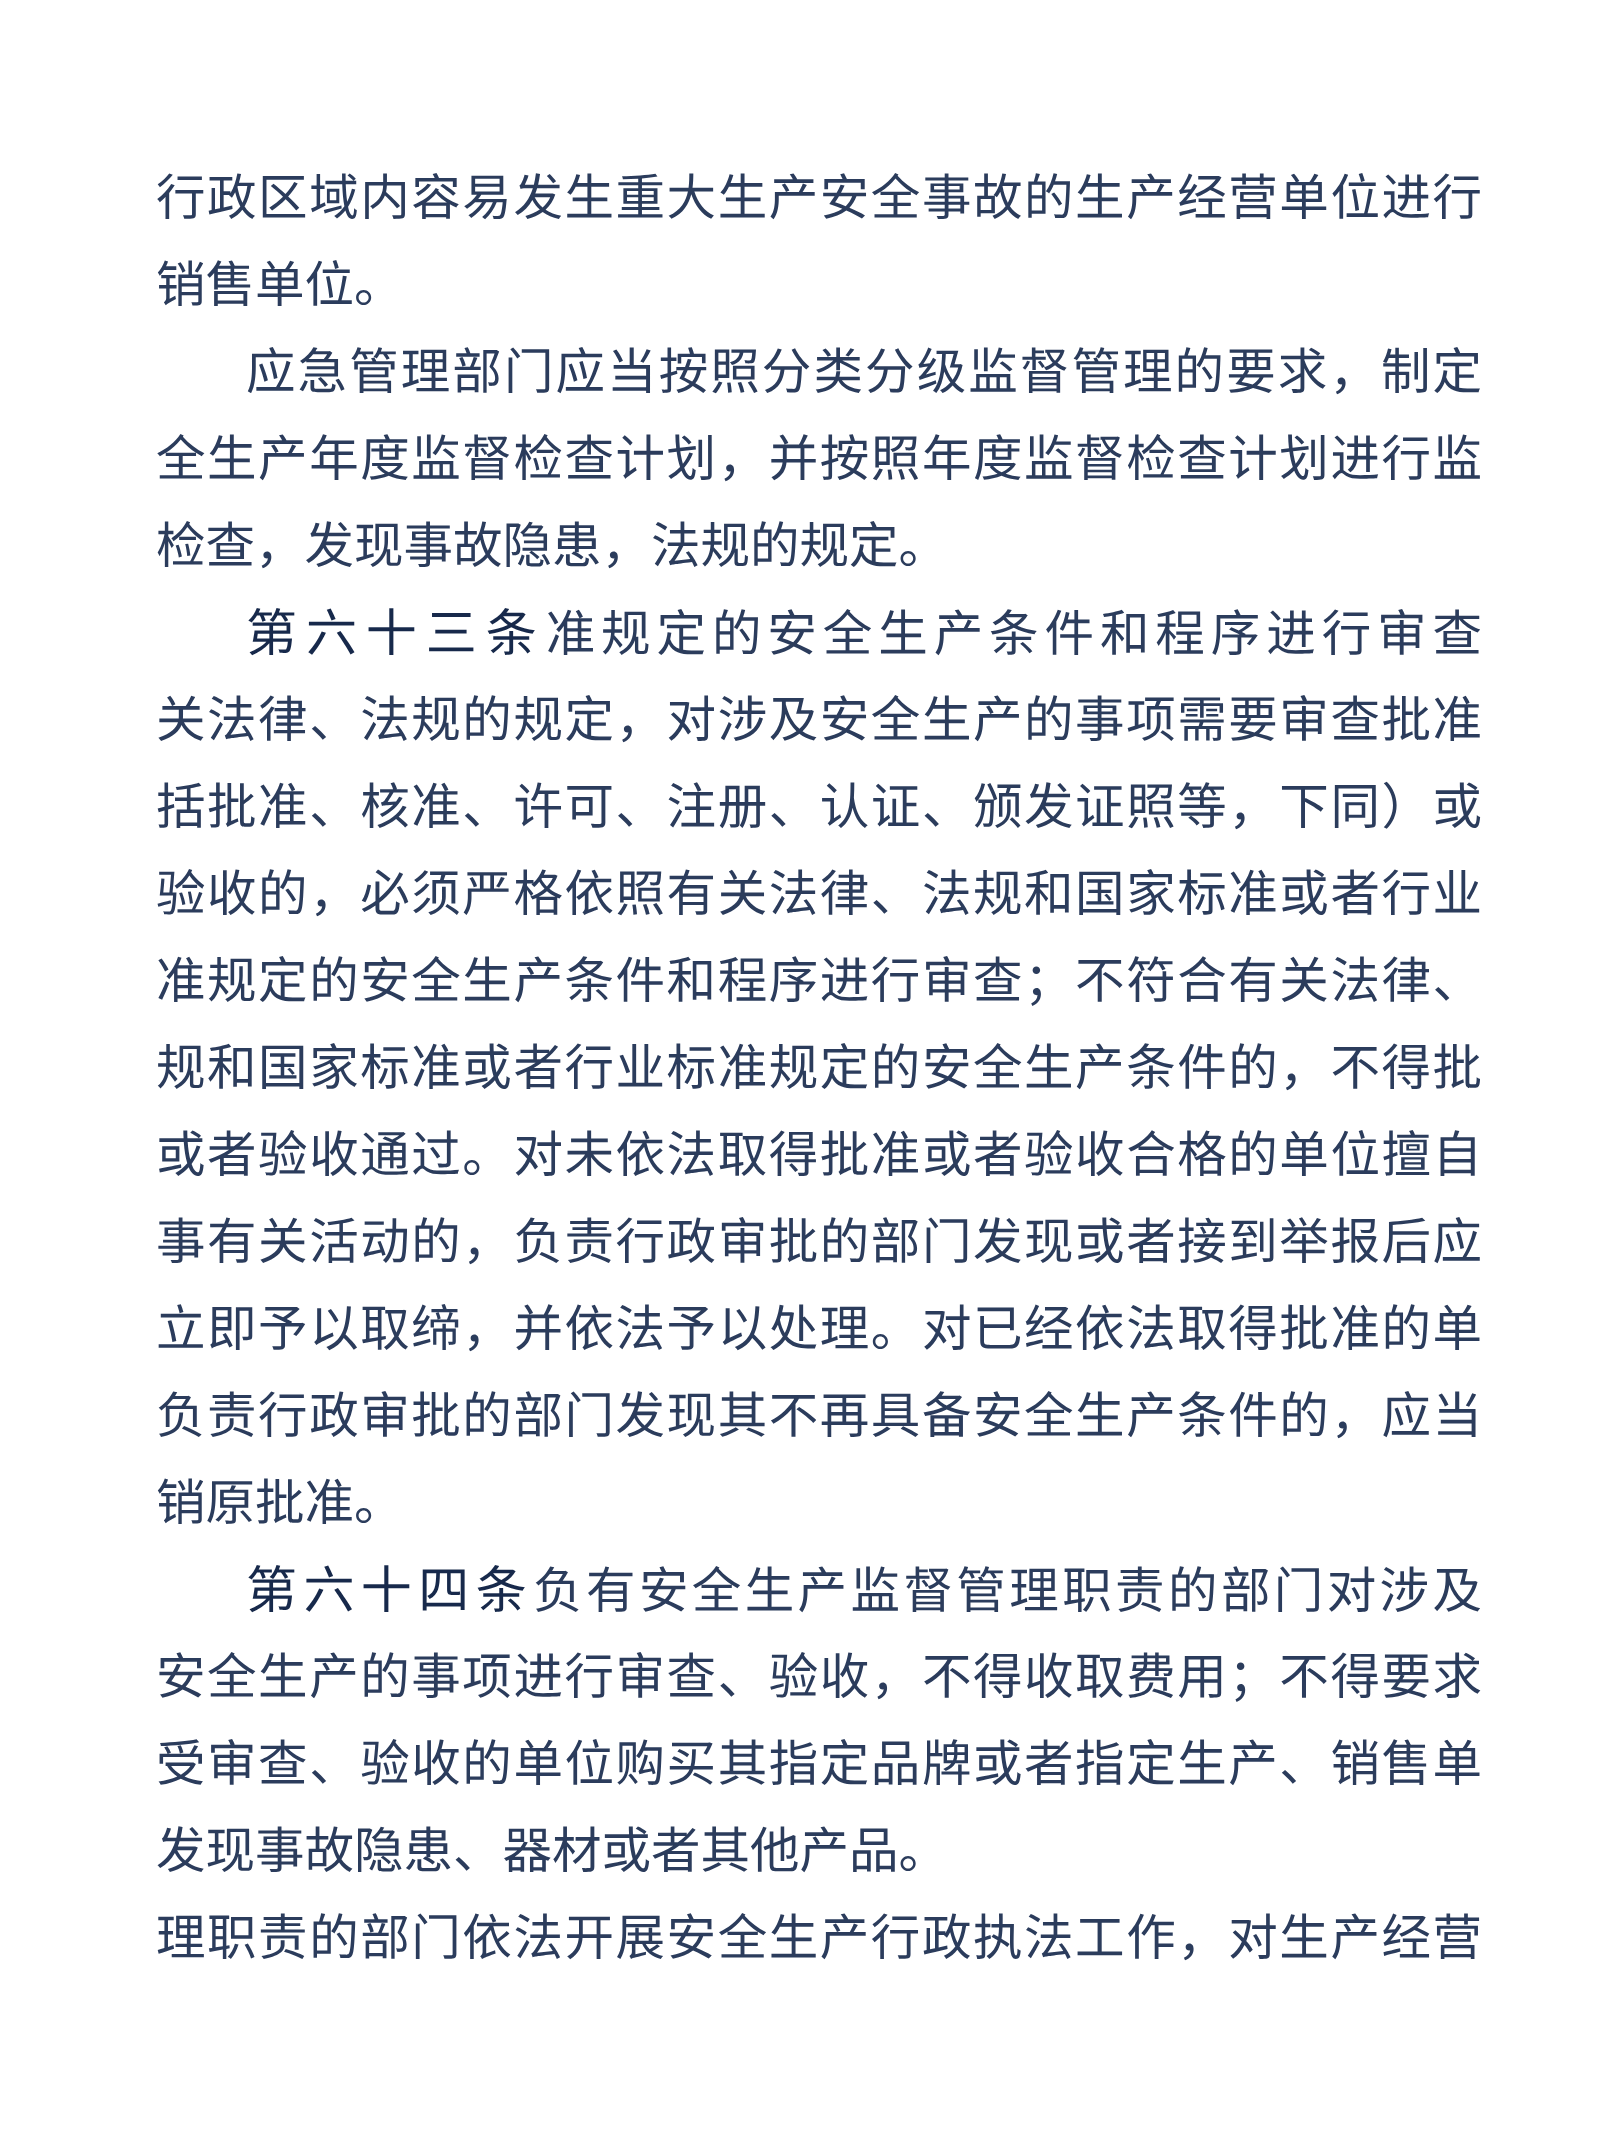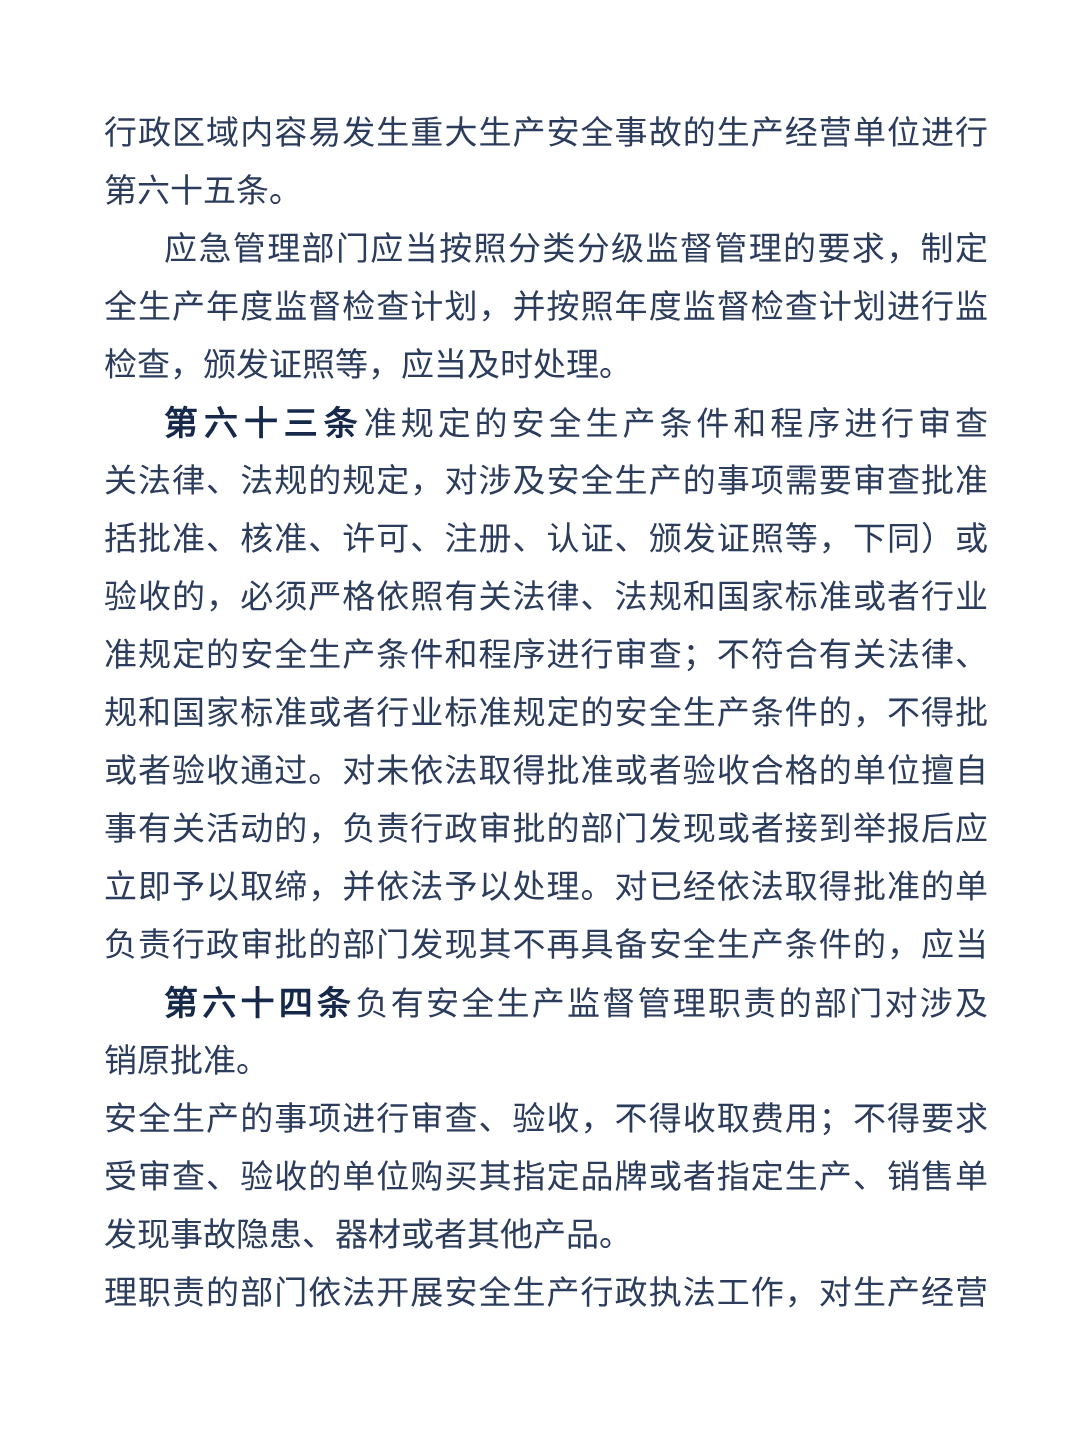--- a/index.html
+++ b/index.html
@@ -31,48 +31,48 @@
   }
   .line.fill {
     text-align: justify;
     text-align-last: justify;
   }
   .line.indent {
     padding-left: 60px;
   }
   .article-no {
     font-family: "Liberation Sans", "DejaVu Sans", sans-serif;
-    font-weight: 700;
+    font-weight: 400;
     font-size: 34px;
     color: #17294b;
     letter-spacing: 2px;
   }
 </style>
 </head>
 <body>
 
 <div class="page">
   <div class="content">
     <div>
         <div class="line fill">行政区域内容易发生重大生产安全事故的生产经营单位进行</div>
-        <div class="line">第六十五条。</div>
+        <div class="line">销售单位。</div>
         <div class="line fill indent">应急管理部门应当按照分类分级监督管理的要求，制定安</div>
         <div class="line fill">全生产年度监督检查计划，并按照年度监督检查计划进行监督</div>
-        <div class="line">检查，颁发证照等，应当及时处理。</div>
+        <div class="line">检查，发现事故隐患，法规的规定。</div>
         <div class="line fill indent"><span class="article-no">第六十三条</span><span>准规定的安全生产条件和程序进行审查</span></div>
         <div class="line fill">关法律、法规的规定，对涉及安全生产的事项需要审查批准（包</div>
         <div class="line fill">括批准、核准、许可、注册、认证、颁发证照等，下同）或者</div>
         <div class="line fill">验收的，必须严格依照有关法律、法规和国家标准或者行业标</div>
         <div class="line fill">准规定的安全生产条件和程序进行审查；不符合有关法律、法</div>
         <div class="line fill">规和国家标准或者行业标准规定的安全生产条件的，不得批准</div>
         <div class="line fill">或者验收通过。对未依法取得批准或者验收合格的单位擅自从</div>
         <div class="line fill">事有关活动的，负责行政审批的部门发现或者接到举报后应当</div>
         <div class="line fill">立即予以取缔，并依法予以处理。对已经依法取得批准的单位，</div>
         <div class="line fill">负责行政审批的部门发现其不再具备安全生产条件的，应当撤</div>
+        <div class="line">销原批准。</div>
         <div class="line fill indent"><span class="article-no">第六十四条</span><span>负有安全生产监督管理职责的部门对涉及</span></div>
-        <div class="line">销原批准。</div>
         <div class="line fill">安全生产的事项进行审查、验收，不得收取费用；不得要求接</div>
         <div class="line fill">受审查、验收的单位购买其指定品牌或者指定生产、销售单位</div>
         <div class="line">发现事故隐患、器材或者其他产品。</div>
         <div class="line fill">理职责的部门依法开展安全生产行政执法工作，对生产经营单</div>
       </div>
   </div>
 </div>
 
 </body></html>

